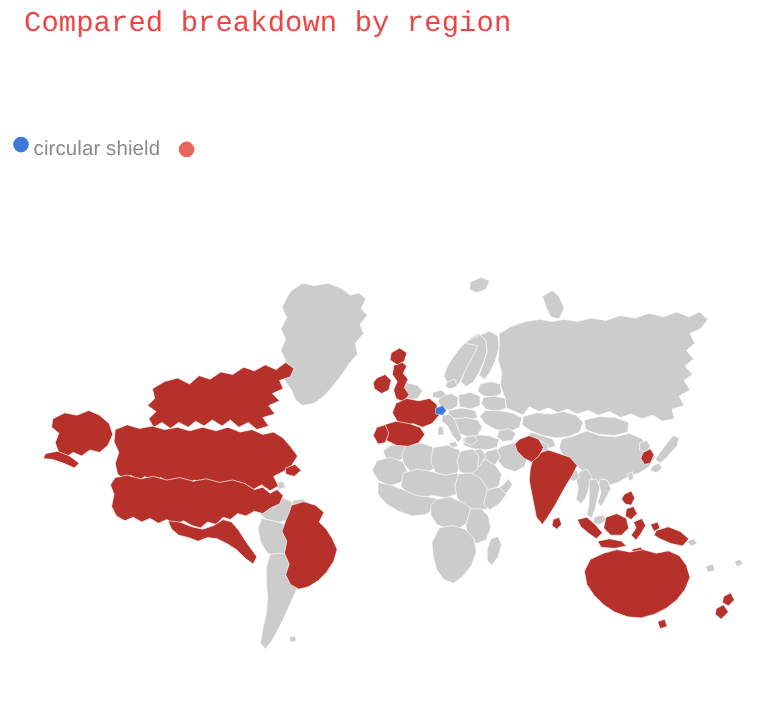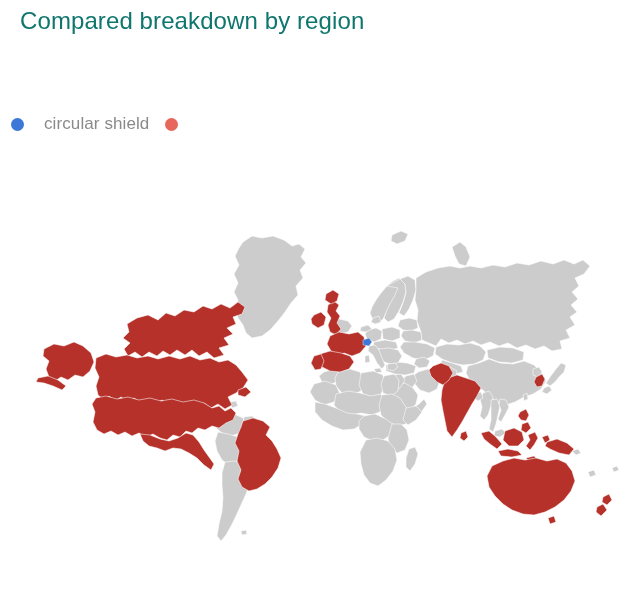--- a/index.html
+++ b/index.html
@@ -21,37 +21,38 @@
     height: 591px;
     background: #ffffff;
   }
   #chart-title {
     position: absolute;
     left: 20px;
     top: 4px;
     font-size: 24px;
     font-weight: 300;
     letter-spacing: 0.1px;
-    color: #0f766e;
+    color: #ef4444;
     line-height: 34px;
     white-space: nowrap;
+    font-family: Liberation Mono, monospace;
   }
   #legend {
     position: absolute;
     left: 11px;
     top: 110px;
     height: 28px;
     display: flex;
     align-items: center;
     gap: 16px;
   }
   .legend-item {
     display: flex;
-    align-items: center;
-    gap: 20px;
+    align-items: flex-start;
+    gap: 4px;
     cursor: pointer;
   }
   .legend-swatch {
     width: 13px;
     height: 13px;
     border-radius: 50%;
     flex: 0 0 auto;
   }
   .legend-label {
     font-size: 17px;

